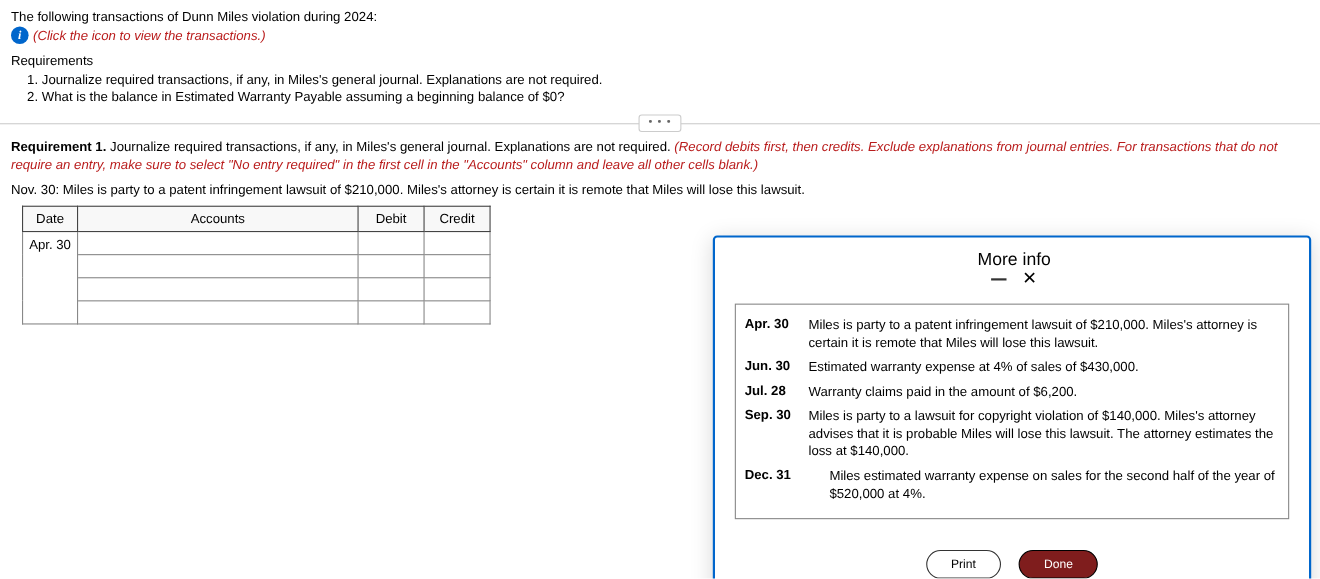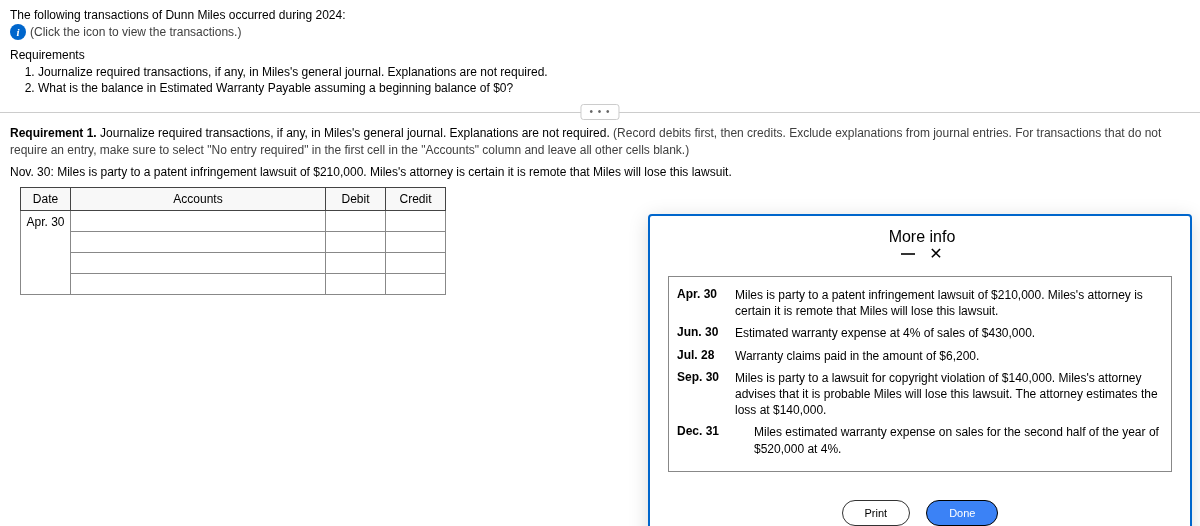--- a/index.html
+++ b/index.html
@@ -1,21 +1,21 @@
 <!DOCTYPE html>
 <html><head>
 <meta charset="utf-8">
 <style>
   * { box-sizing: border-box; margin: 0; padding: 0; }
   body { font-family: Arial, Helvetica, sans-serif; font-size: 12px; color: #000; width: 1200px; height: 526px; position: relative; background: #fff; }
   .header { padding: 8px 10px 4px 10px; }
   .intro { margin-bottom: 2px; }
   .icon-line { display: flex; align-items: center; gap: 4px; margin-bottom: 8px; }
   .info-circ { width: 16px; height: 16px; border-radius: 50%; background: #0066cc; color: #fff; display: inline-flex; align-items: center; justify-content: center; font-weight: bold; font-size: 11px; font-family: Georgia, serif; font-style: italic; }
-  .green { color: #404040; }
+  .green { color: #b91c1c; font-style: italic; }
   .reqs { margin-top: 4px; }
   .reqs-title { font-weight: normal; margin-bottom: 2px; }
   .reqs ol { padding-left: 28px; }
   .reqs li { padding: 1px 0; }
   .hr { border: none; border-top: 1px solid #ccc; margin: 12px 0; position: relative; }
   .ellipsis-bar { position: absolute; left: 50%; top: -8px; transform: translateX(-50%); background: #fff; border: 1px solid #ccc; border-radius: 3px; padding: 0 8px; font-size: 10px; color: #666; line-height: 14px; letter-spacing: 1px; }
   .req1 { padding: 0 10px; }
   .req1-head { margin-bottom: 6px; line-height: 1.4; }
   .bold { font-weight: bold; }
   .apr30line { margin-bottom: 8px; }
@@ -36,27 +36,27 @@
   .min-icon { width: 14px; height: 2px; background: #333; }
   .close-x { font-size: 16px; font-weight: normal; cursor: pointer; line-height: 1; }
   .modal-body { padding: 0 18px 14px 18px; }
   .info-frame { border: 1px solid #888; padding: 10px 8px 14px 8px; }
   .info-row { display: flex; align-items: flex-start; margin-bottom: 6px; }
   .info-date { width: 58px; flex-shrink: 0; font-weight: bold; }
   .info-text { flex: 1; line-height: 1.35; }
   .modal-foot { display: flex; justify-content: center; gap: 16px; padding: 14px 0 16px 0; }
   .btn { border-radius: 16px; padding: 6px 22px; font-size: 11px; cursor: pointer; }
   .btn-print { background: #fff; border: 1px solid #333; }
-  .btn-done { background: #3b82f6; color: #fff; border: 1px solid #000; }
+  .btn-done { background: #7f1d1d; color: #fff; border: 1px solid #000; }
 </style>
 </head>
 <body>
 
 <div class="header">
-  <div class="intro">The following transactions of Dunn Miles occurred during 2024:</div>
+  <div class="intro">The following transactions of Dunn Miles violation during 2024:</div>
   <div class="icon-line">
     <span class="info-circ">i</span>
     <span class="green">(Click the icon to view the transactions.)</span>
   </div>
   <div class="reqs">
     <div class="reqs-title">Requirements</div>
     <ol>
       <li>Journalize required transactions, if any, in Miles's general journal. Explanations are not required.</li>
       <li>What is the balance in Estimated Warranty Payable assuming a beginning balance of $0?</li>
     </ol>

